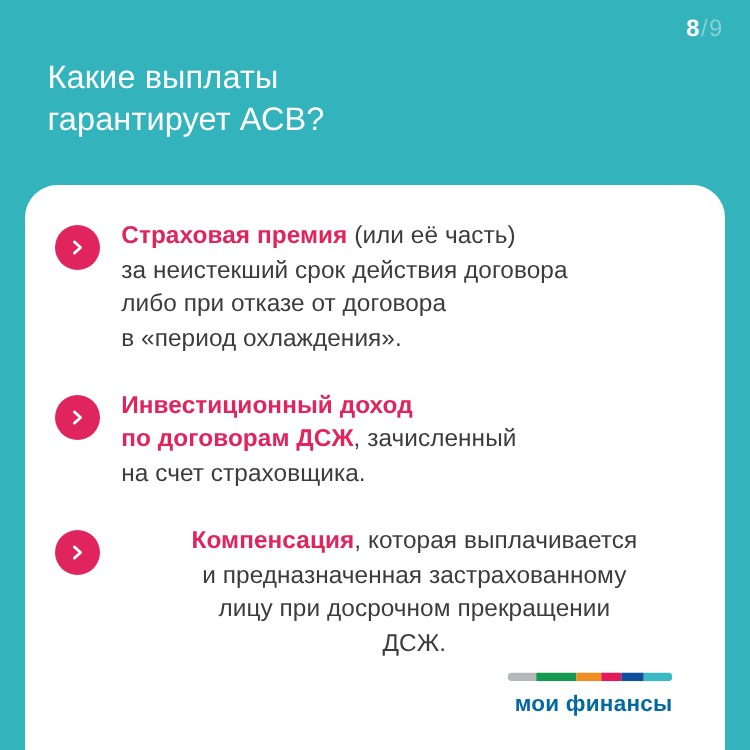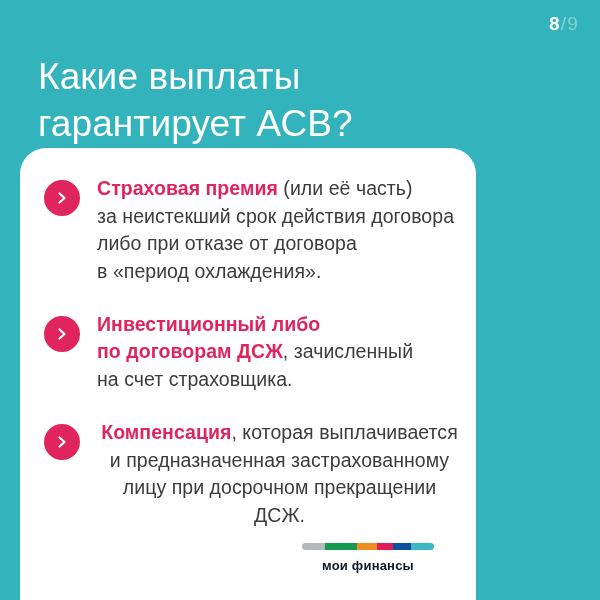--- a/index.html
+++ b/index.html
@@ -47,33 +47,33 @@
     font-weight: normal;
   }
 
   
   .slide-title {
     position: absolute;
     left: 38px;
     top: 28px;
     width: 480px;
     color: #ffffff;
-    font-size: 37px;
+    font-size: 26px;
     font-weight: normal;
     line-height: 1.28;
     letter-spacing: 0.1px;
     white-space: pre-line;
   }
 
   
   .card {
     position: absolute;
     left: 20px;
     top: 148px;
-    width: 456px;
+    width: 560px;
     height: 452px;
     background: #ffffff;
     border-radius: 26px 26px 0 0;
     box-sizing: border-box;
   }
 
   .bullets {
     position: absolute;
     left: 24px;
     top: 26px;
@@ -127,26 +127,26 @@
   }
   .logo-bars {
     display: flex;
     height: 7px;
     margin-bottom: 9px;
     border-radius: 3.5px;
     overflow: hidden;
   }
   .logo-bars span { display: block; height: 100%; }
   .logo-word {
-    font-size: 13px;
+    font-size: 18px;
     font-weight: bold;
-    color: #0f172a;
+    color: #0369a1;
     letter-spacing: 0.2px;
     line-height: 1;
-    text-align: center;
+    text-align: right;
   }
 </style>
 </head>
 <body>
 
 <div class="slide">
 
   <div class="page-counter">
     <span class="cur">8</span>
     <span class="sep">/</span>
@@ -173,21 +173,21 @@
         </div>
       </div>
 
       <div class="bullet">
         <span class="chev-circle">
           <svg width="15" height="15" viewBox="0 0 15 15" aria-hidden="true">
             <polyline points="5,3 10,7.5 5,12" fill="none" stroke="#ffffff" stroke-width="2.2" stroke-linecap="round" stroke-linejoin="round"></polyline>
           </svg>
         </span>
         <div class="bullet-text">
-          <span class="lead" style="white-space: pre-line;">Инвестиционный либо
+          <span class="lead" style="white-space: pre-line;">Инвестиционный доход
 по договорам ДСЖ</span><span class="rest" style="white-space: pre-line;">, зачисленный
 на счет страховщика.</span>
         </div>
       </div>
 
       <div class="bullet">
         <span class="chev-circle">
           <svg width="15" height="15" viewBox="0 0 15 15" aria-hidden="true">
             <polyline points="5,3 10,7.5 5,12" fill="none" stroke="#ffffff" stroke-width="2.2" stroke-linecap="round" stroke-linejoin="round"></polyline>
           </svg>

